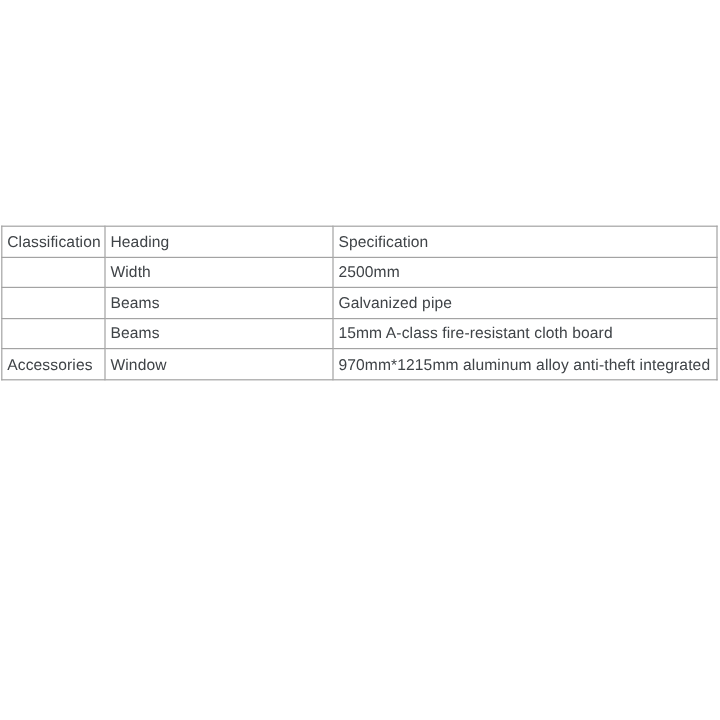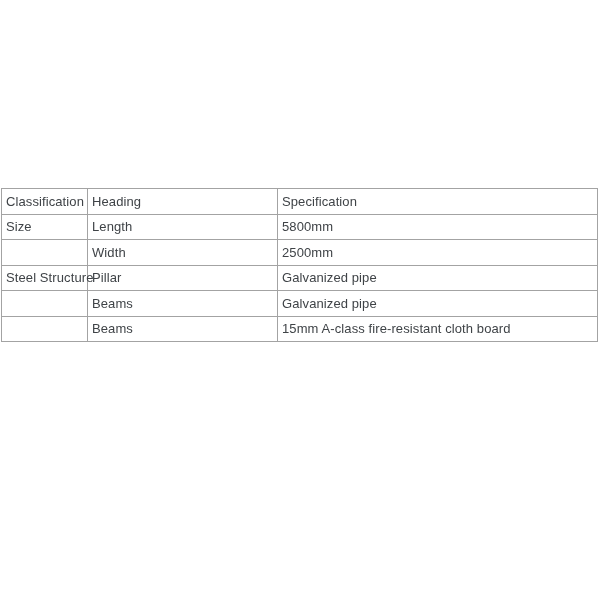--- a/index.html
+++ b/index.html
@@ -50,39 +50,34 @@
       </colgroup>
     <thead>
       <tr>
         <th>Classification</th>
         <th>Heading</th>
         <th>Specification</th>
       </tr>
     </thead>
     <tbody>
       <tr>
-        <td>Size</td>
-        <td>Length</td>
-        <td>5800mm</td>
-      </tr>
-      <tr>
         <td></td>
         <td>Width</td>
         <td>2500mm</td>
-      </tr>
-      <tr>
-        <td>Steel Structure</td>
-        <td>Pillar</td>
-        <td>Galvanized pipe</td>
       </tr>
       <tr>
         <td></td>
         <td>Beams</td>
         <td>Galvanized pipe</td>
       </tr>
       <tr>
         <td></td>
         <td>Beams</td>
         <td>15mm A-class fire-resistant cloth board</td>
       </tr>
+      <tr>
+        <td>Accessories</td>
+        <td>Window</td>
+        <td>970mm*1215mm aluminum alloy anti-theft integrated</td>
+      </tr>
     </tbody>
   </table>
 </div>
 
 </body></html>

